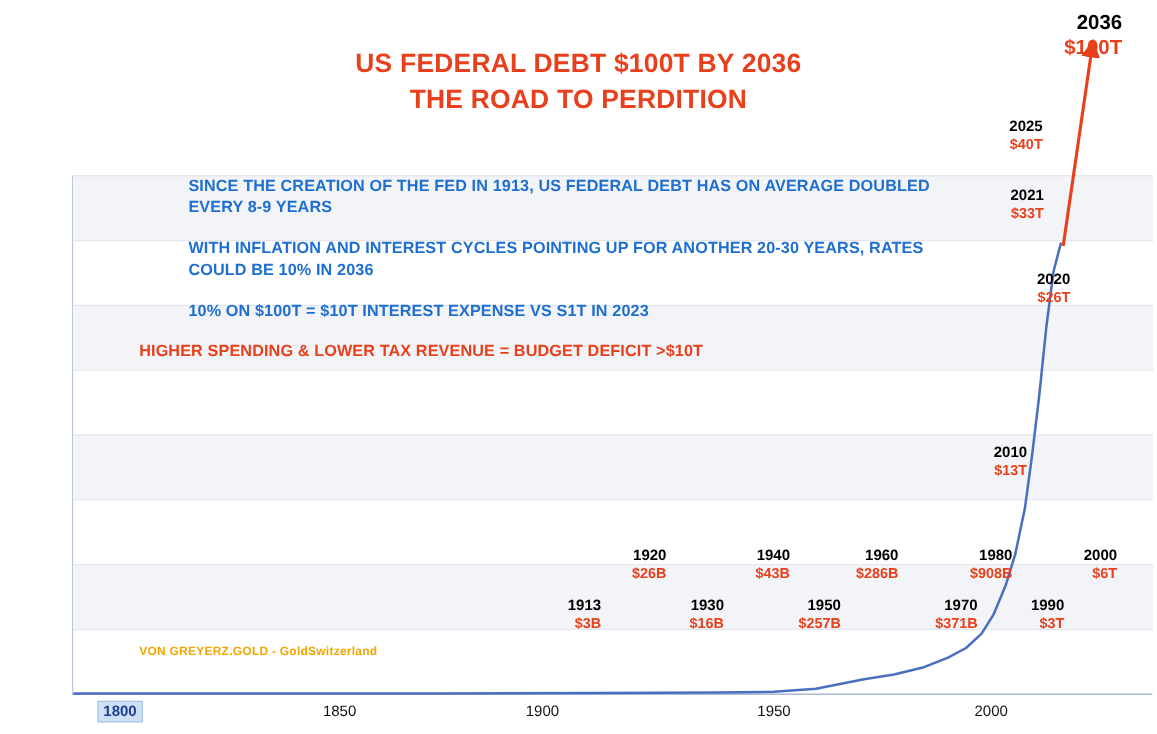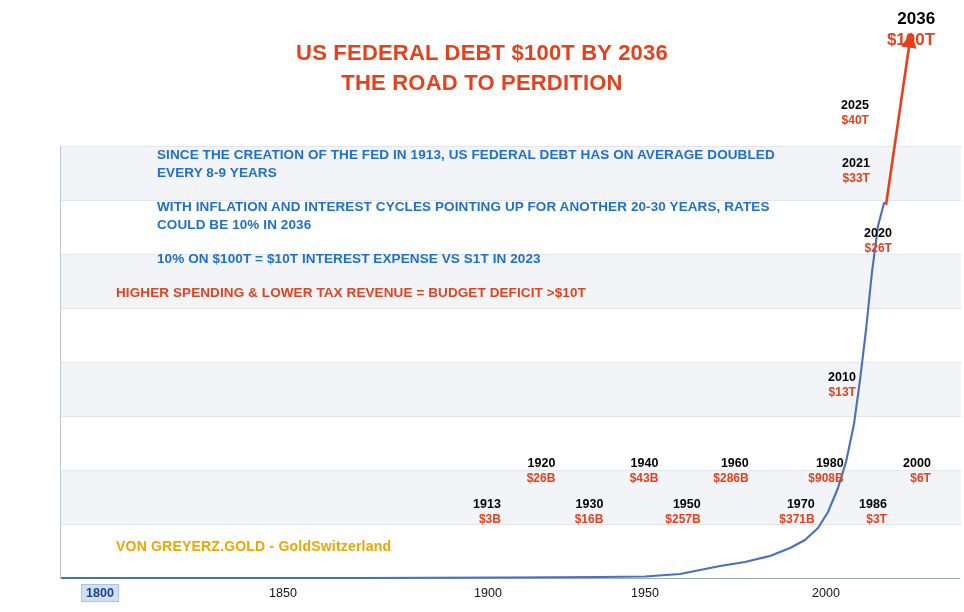--- a/index.html
+++ b/index.html
@@ -151,21 +151,21 @@
     line-height: 15px;
   }
   .pt.big .yr { font-size: 17px; line-height: 21px; }
   .pt.big .val { font-size: 17px; line-height: 21px; }
 
   
   #watermark {
     position: absolute;
     left: 116px;
     top: 538px;
-    font-size: 14px;
+    font-size: 10px;
     font-weight: bold;
     color: #f0a500;
     letter-spacing: 0.2px;
   }
 
   
   #curve, #arrow {
     position: absolute;
     left: 0; top: 0;
     width: 964px; height: 612px;
@@ -197,21 +197,21 @@
     <div class="gridline" style="top:324px;"></div>
     <div class="gridline" style="top:378px;"></div>
     <div class="gridline" style="top:432px;"></div>
   </div>
   <div class="axis-x"></div>
 
 
   <div id="xlabels">
     <div class="xlabel highlight" style="left:100px;">1800</div>
     <div class="xlabel" style="left:283px;text-align:center;">1850</div>
-    <div class="xlabel" style="left:488px;">1900</div>
+    <div class="xlabel" style="left:452px;">1900</div>
     <div class="xlabel" style="left:645px;">1950</div>
     <div class="xlabel" style="left:826px;">2000</div>
   </div>
 
   <svg id="curve" viewBox="0 0 964 612">
     <path d="M 62 578
              L 200 578
              L 360 578
              L 500 577.5
              L 600 577
@@ -277,21 +277,21 @@
   </div>
   <div class="pt" style="left:797px; top:497px;">
     <span class="yr">1970</span>
     <span class="val">$371B</span>
   </div>
   <div class="pt" style="left:826px; top:456px;">
     <span class="yr">1980</span>
     <span class="val">$908B</span>
   </div>
   <div class="pt" style="left:873px; top:497px;">
-    <span class="yr">1986</span>
+    <span class="yr">1990</span>
     <span class="val">$3T</span>
   </div>
   <div class="pt" style="left:917px; top:456px;">
     <span class="yr">2000</span>
     <span class="val">$6T</span>
   </div>
   <div class="pt" style="left:842px; top:370px;">
     <span class="yr">2010</span>
     <span class="val">$13T</span>
   </div>

